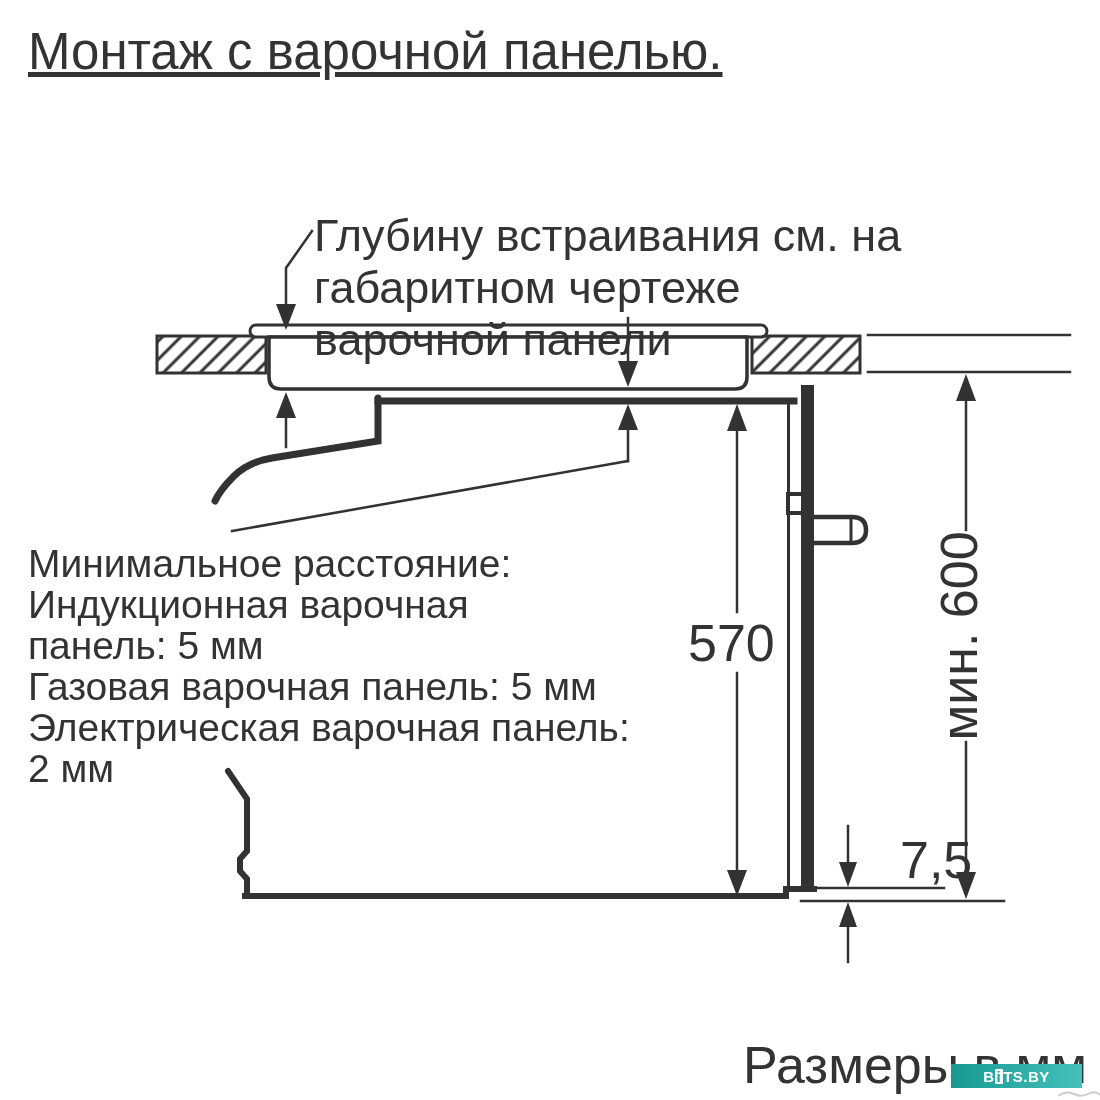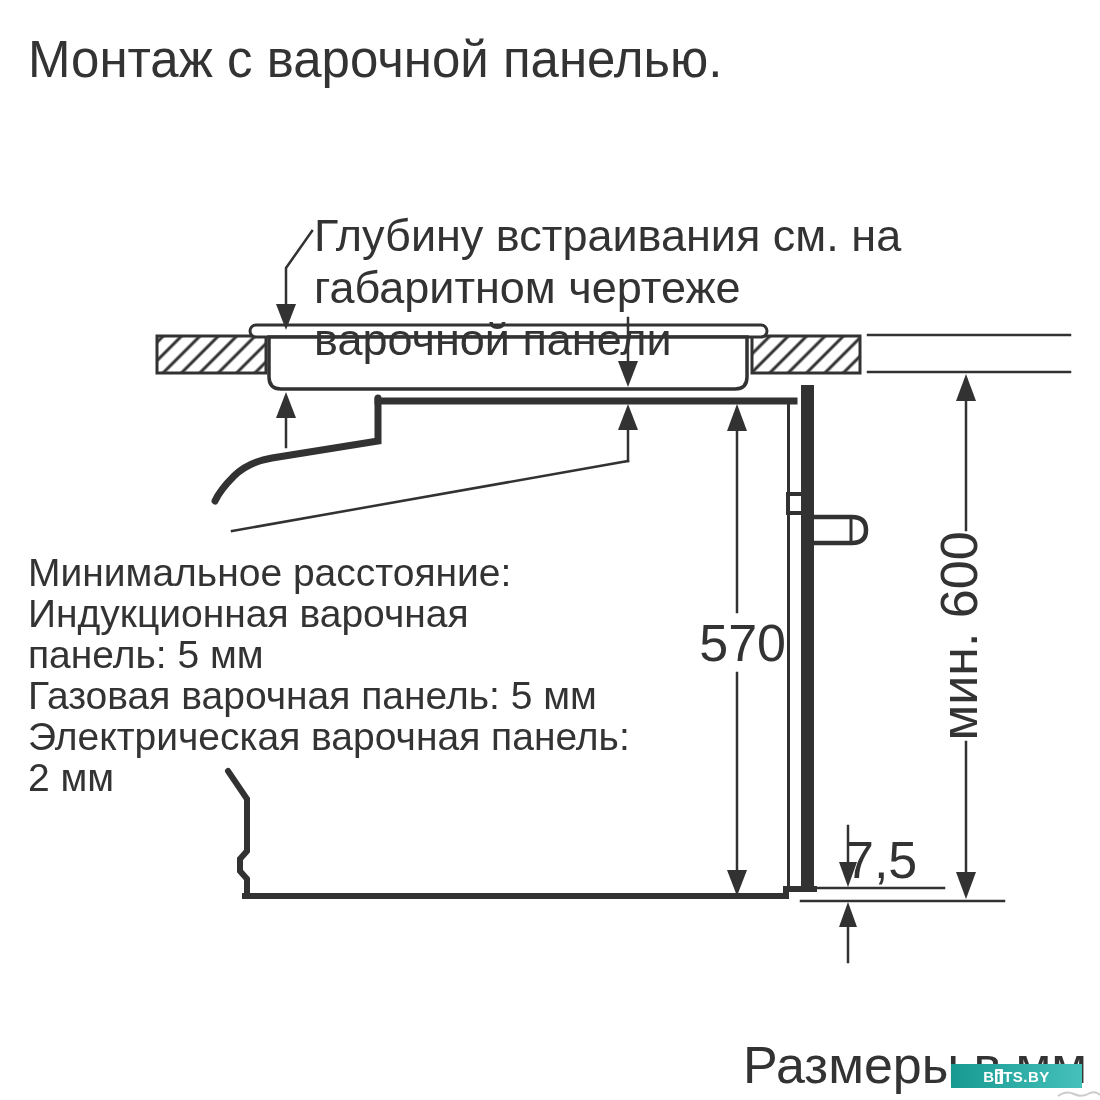--- a/index.html
+++ b/index.html
@@ -2,27 +2,27 @@
 <html><head>
 <meta charset="utf-8">
 <style>
   html,body{margin:0;padding:0;background:#fff;}
   #stage{
     position:relative;width:1100px;height:1100px;background:#fff;overflow:hidden;
     font-family:"Liberation Sans", sans-serif;color:#333;
   }
   #drawing{position:absolute;left:0;top:0;}
   .txt{position:absolute;white-space:pre-line;color:#333;}
-  .title{left:28px;top:30px;font-size:51px;letter-spacing:0px;}
+  .title{left:28px;top:22px;font-size:51px;letter-spacing:0px;text-decoration:underline;}
   .callout{left:314px;top:166px;font-size:45px;line-height:52px;margin-top:44px;}
-  .note{left:28px;top:543px;font-size:39px;line-height:41px;margin-top:9px;}
+  .note{left:28px;top:543px;font-size:39px;line-height:41px;}
   .dim{font-size:52px;white-space:nowrap;}
-  .dim570{left:688px;top:613px;width:98px;text-align:right;}
+  .dim570{left:688px;top:613px;width:98px;text-align:left;}
   .dim600{left:959px;top:636px;transform:translate(-50%,-50%) rotate(-90deg);transform-origin:center;}
-  .dim75{left:845px;top:830px;}
+  .dim75{left:900px;top:830px;}
   .footer{left:743px;top:1035px;font-size:52px;}
   .watermark{
     position:absolute;left:951px;top:1064px;width:131px;height:24px;
     background:linear-gradient(90deg,#179991,#45c1ba);
     display:flex;align-items:center;justify-content:center;
     font-size:15px;font-weight:bold;color:#fff;letter-spacing:.5px;line-height:1;
   }
   .watermark .wm-i{background:#fff;color:#1b9f97;padding:0 1.5px;margin:0 .5px;border-radius:1px;}
   .scribble{position:absolute;left:1056px;top:1086px;}
 </style>

